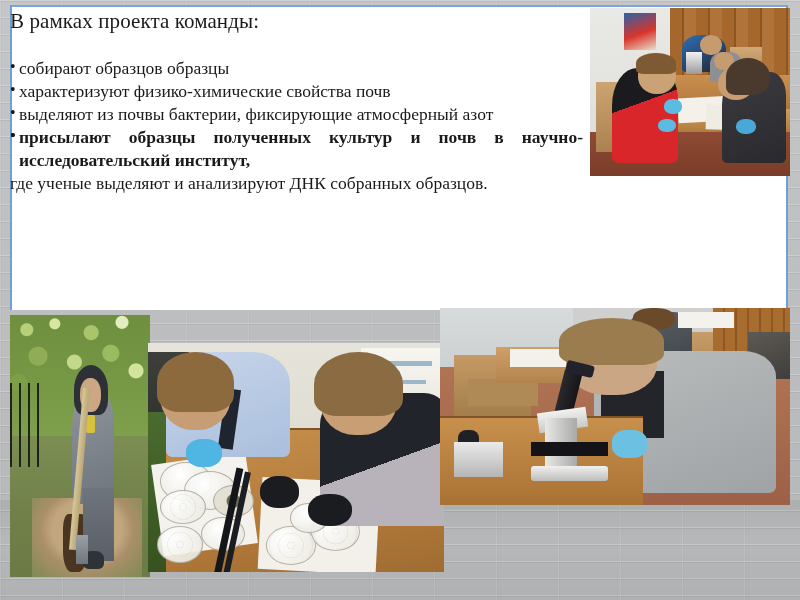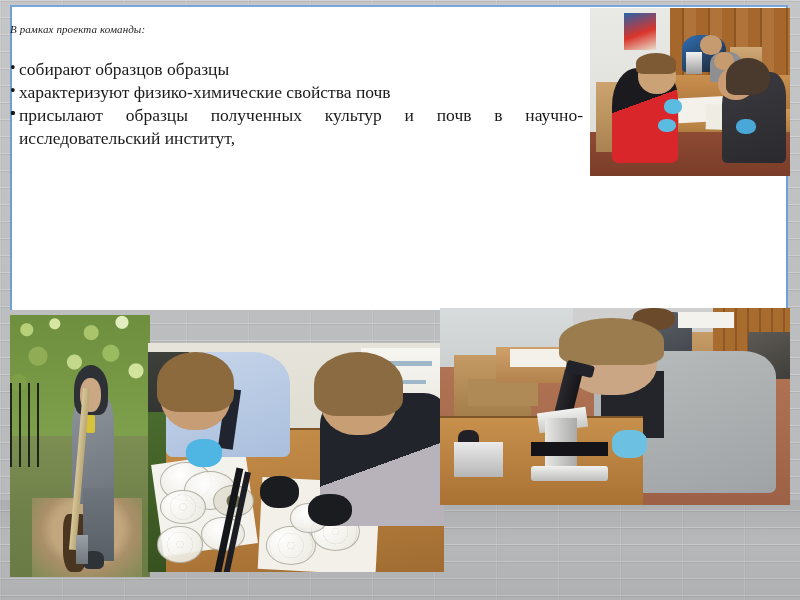--- a/index.html
+++ b/index.html
@@ -81,26 +81,25 @@
   
   #text-block {
     position: absolute;
     left: 10px;
     top: 8px;
     width: 578px;
     z-index: 5;
     color: #1a1a1a;
   }
   .lead-line {
-    font-size: 11px;
+    font-size: 21px;
     line-height: 1.28;
     letter-spacing: 0.1px;
-    margin: 14px 0 22px 0;
+    margin: 0 0 22px 0;
     white-space: nowrap;
-    font-style: italic;
   }
   ul.bullets {
     list-style: none;
     margin: 0;
     padding: 0;
   }
   ul.bullets li {
     font-size: 17.5px;
     line-height: 1.315;
     position: relative;
@@ -113,20 +112,21 @@
     left: 0;
     top: -1px;
     font-size: 16px;
     line-height: 1.315;
   }
   ul.bullets li.wide .txt {
     display: block;
     text-align: justify;
     text-align-last: left;
     width: 564px;
+    font-weight: bold;
   }
   ul.bullets li .cont {
     display: block;
     margin-left: -9px;
   }
 
   
   .photo {
     position: absolute;
     overflow: hidden;
@@ -399,30 +399,32 @@
       <li>
         <span class="bul">•</span>
         <span class="txt">собирают образцов образцы</span>
       </li>
       <li>
         <span class="bul">•</span>
         <span class="txt">характеризуют физико-химические свойства почв</span>
       </li>
       <li>
         <span class="bul">•</span>
+        <span class="txt">выделяют из почвы бактерии, фиксирующие атмосферный азот</span>
       </li>
       <li>
         <span class="bul">•</span>
       </li>
       <li>
         <span class="bul">•</span>
       </li>
       <li class="wide">
         <span class="bul">•</span>
         <span class="txt">присылают образцы полученных культур и почв в научно-исследовательский институт,</span>
+        <span class="cont">где ученые выделяют и анализируют ДНК собранных образцов.</span>
       </li>
     </ul>
   </div>
 
   <div class="photo" id="photo-classroom-desks">
     <div class="ph-canvas">
       <div class="ph-layer" id="p1-wall"></div>
       <div class="ph-layer" id="p1-wood"></div>
       <div class="ph-layer" id="p1-floor"></div>
       <div class="ph-layer" id="p1-poster"></div>

